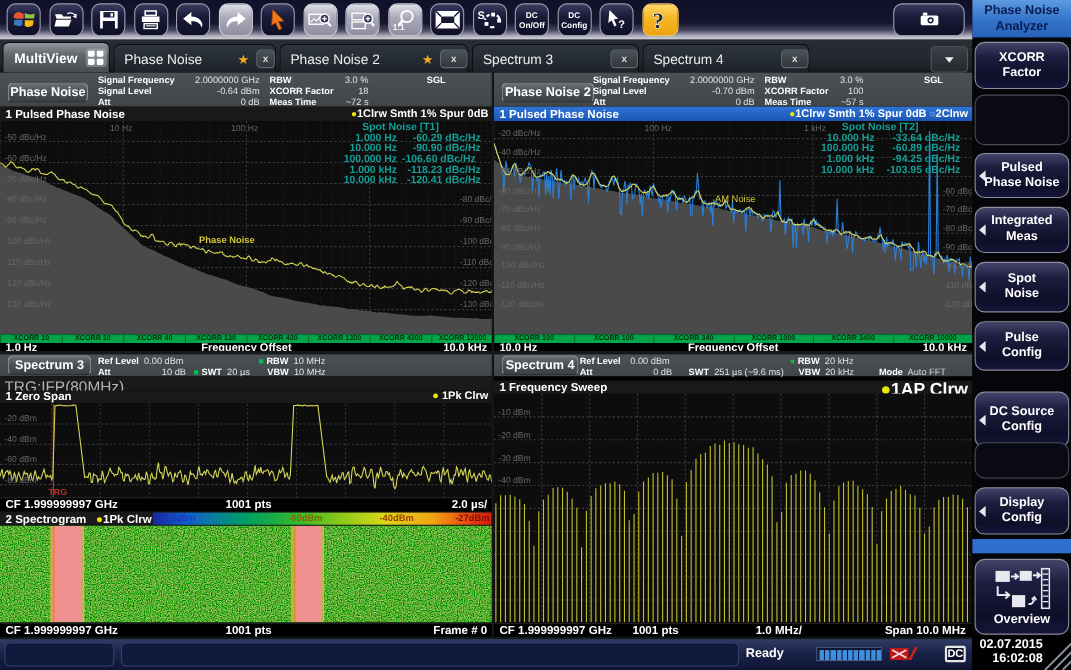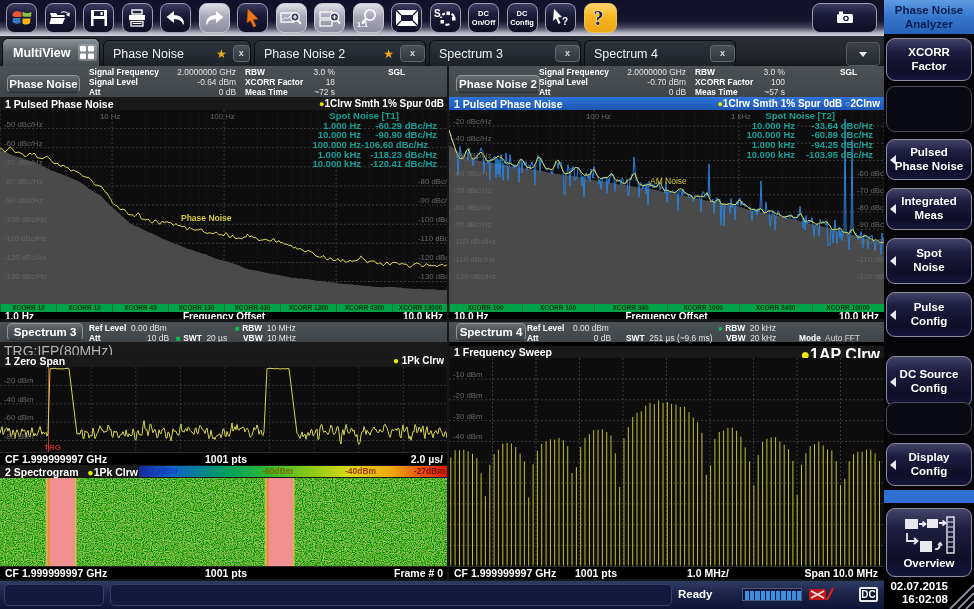--- a/index.html
+++ b/index.html
@@ -294,21 +294,21 @@
             <tr>
               <td style="text-align:right;padding:0">1.000 Hz</td>
               <td style="text-align:right;width:76px;padding:0">-60.29 dBc/Hz</td>
             </tr>
 <tr>
               <td style="text-align:right;padding:0">10.000 Hz</td>
               <td style="text-align:right;padding:0">-90.90 dBc/Hz</td>
             </tr>
 <tr>
               <td style="text-align:right;padding:0">100.000 Hz</td>
-              <td style="text-align:left;padding:0">-106.60 dBc/Hz</td>
+              <td style="text-align:center;padding:0">-106.60 dBc/Hz</td>
             </tr>
 <tr>
               <td style="text-align:right;padding:0">1.000 kHz</td>
               <td style="text-align:right;padding:0">-118.23 dBc/Hz</td>
             </tr>
 <tr>
               <td style="text-align:right;padding:0">10.000 kHz</td>
               <td style="text-align:right;padding:0">-120.41 dBc/Hz</td>
             </tr>
 </tbody>

